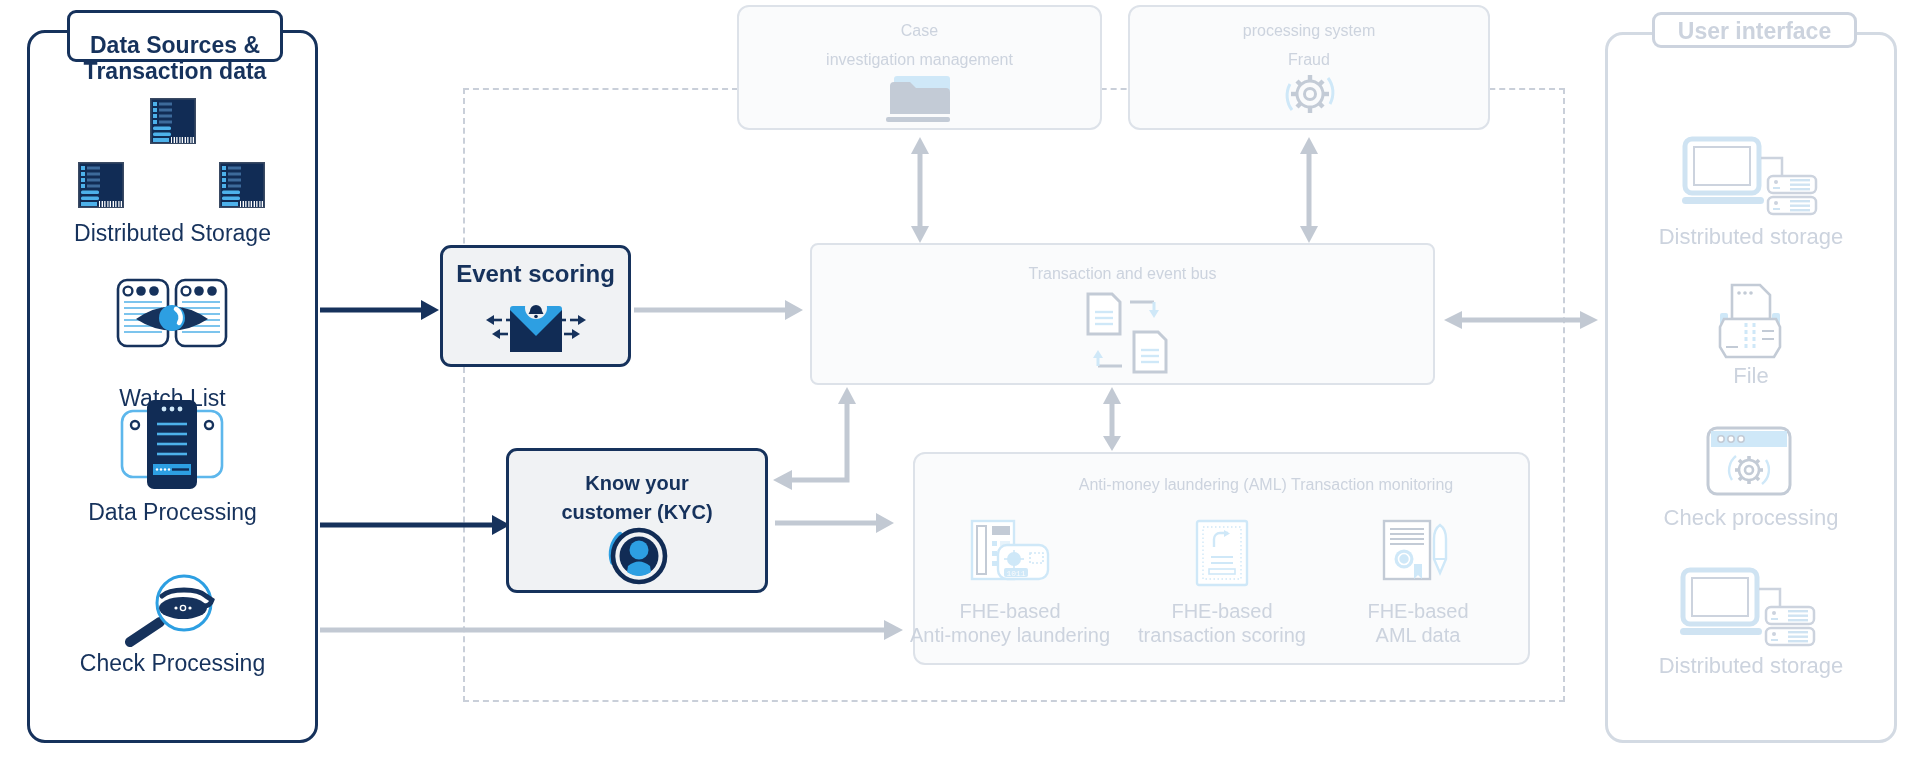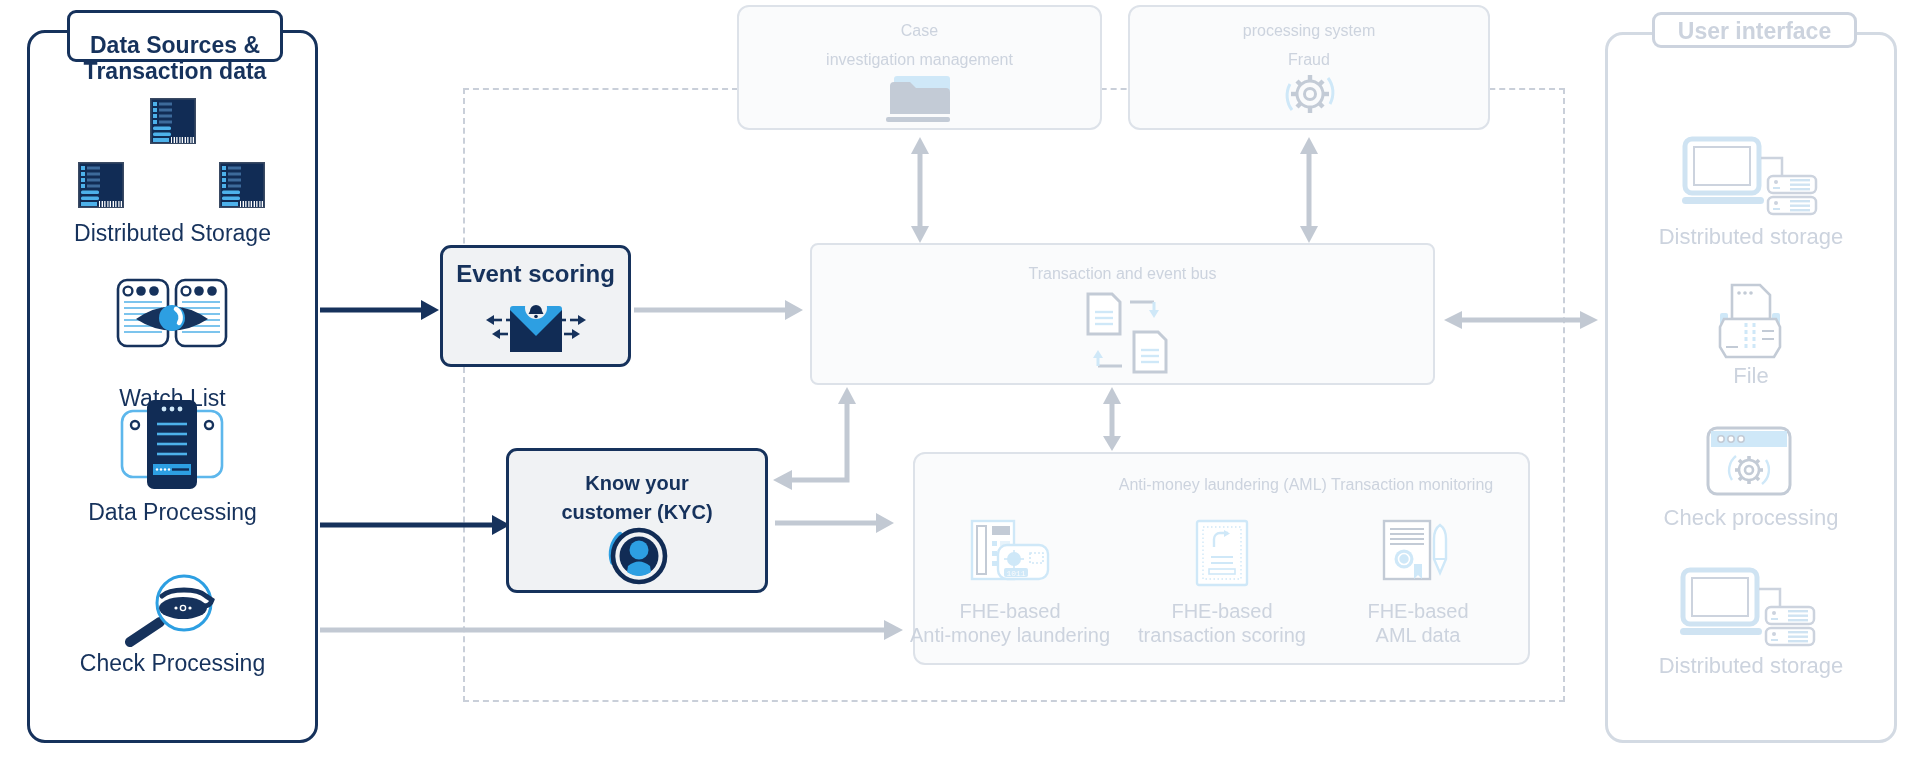--- a/index.html
+++ b/index.html
@@ -315,21 +315,21 @@
     </g>
     <path d="M48 12 H72" fill="none" stroke="#c3cbd6" stroke-width="3"></path>
     <path d="M72 12 V20" fill="none" stroke="#cfe8f8" stroke-width="3"></path>
     <polygon points="67,20 77,20 72,28" fill="#cfe8f8"></polygon>
     <path d="M40 76 H16" fill="none" stroke="#c3cbd6" stroke-width="3"></path>
     <path d="M16 76 V68" fill="none" stroke="#cfe8f8" stroke-width="3"></path>
     <polygon points="11,68 21,68 16,60" fill="#cfe8f8"></polygon>
   </svg>
 
   <div class="box-faded" style="left:913px;top:452px;width:617px;height:213px;"></div>
-  <div class="lbl-fade ft24" style="left:913px;top:470px;width:706px;margin-left:40px;">Anti-money laundering (AML) Transaction monitoring</div>
+  <div class="lbl-fade ft24" style="left:913px;top:470px;width:706px;">Anti-money laundering (AML) Transaction monitoring</div>
 
   <div class="abs" style="left:900px;top:515px;width:220px;height:145px;z-index:4;">
     <svg style="position:absolute;left:70px;top:4px;" width="80" height="68" viewBox="0 0 80 68">
       <rect x="2" y="2" width="42" height="58" fill="#ffffff" stroke="#cfe8f8" stroke-width="2.4"></rect>
       <rect x="7" y="7" width="9" height="48" fill="#ffffff" stroke="#c3cbd6" stroke-width="2"></rect>
       <rect x="22" y="7" width="18" height="9" fill="#c3cbd6"></rect>
       <rect x="22" y="22" width="5" height="5" fill="#cfe8f8"></rect>
         <rect x="22" y="32" width="5" height="5" fill="#cfe8f8"></rect>
         <rect x="22" y="42" width="5" height="5" fill="#cfe8f8"></rect>
       <rect x="30" y="22" width="10" height="5" fill="#e7f3fb"></rect>

